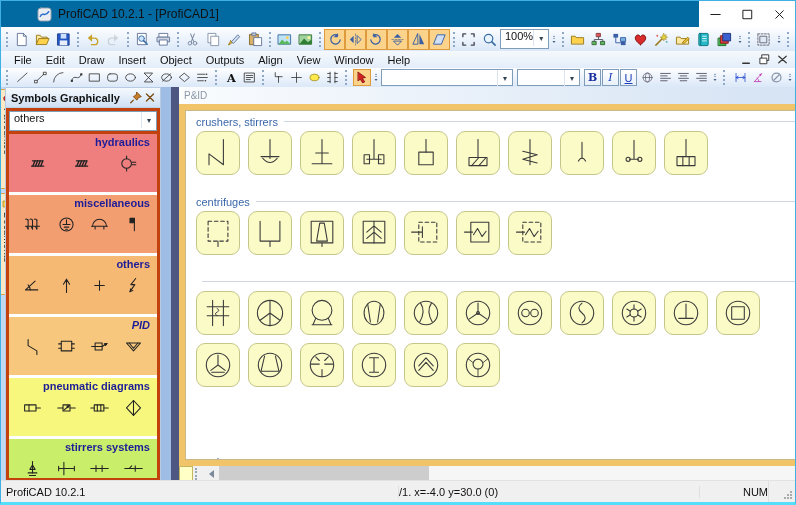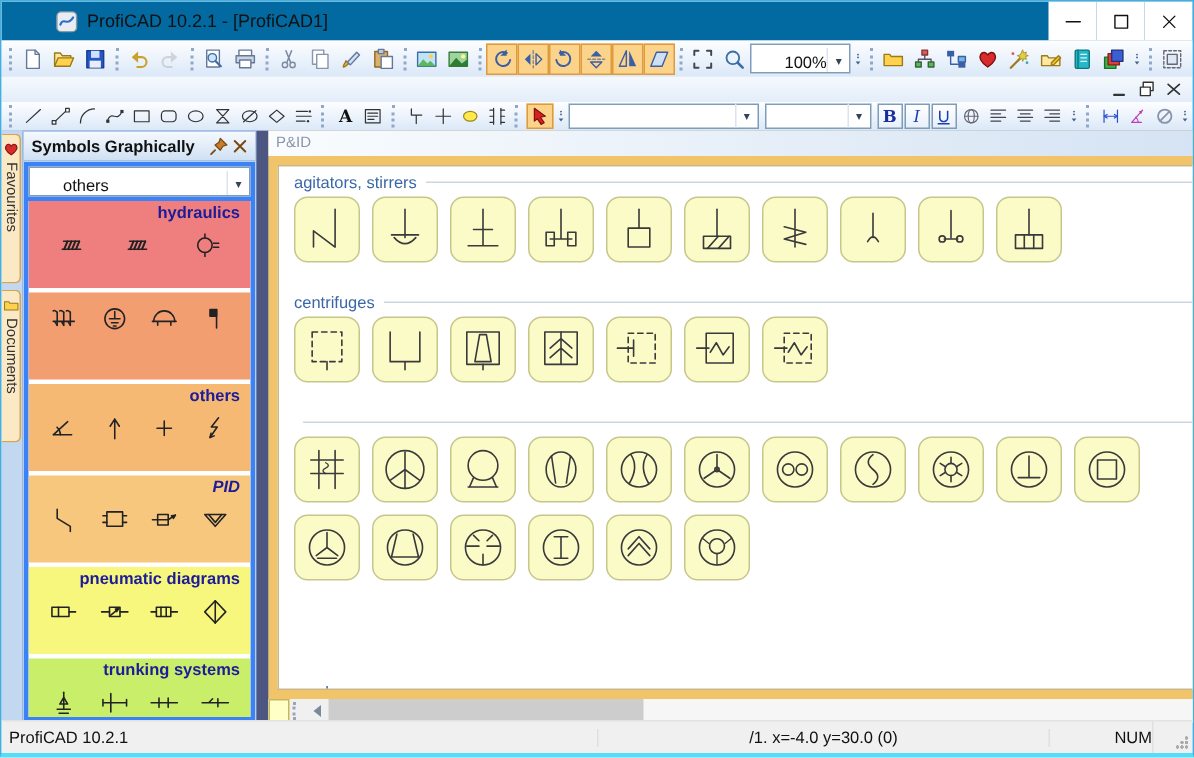--- a/index.html
+++ b/index.html
@@ -19,22 +19,22 @@
   .toolbar2{position:absolute;left:0;top:67px;right:0;height:19px;background:linear-gradient(#fdfeff,#dbe8f8);
             border-bottom:1px solid #c3d5ee;display:flex;align-items:center;padding-left:2px}
   .tgroup{display:flex;align-items:center}
   .grip{width:3px;height:15px;border-left:2px dotted #8fa8c8;margin:0 3px}
   .tbtn{width:21px;height:21px;display:flex;align-items:center;justify-content:center;background:transparent;
         border:1px solid transparent;padding:0;margin:0}
   .toolbar2 .tbtn{width:18px;height:17px}
   .toolbar2 .tbtn svg{width:13px;height:13px}
   .tbtn.orange{background:#fbd38b;border-color:#de9a3c}
   .tbtn.dis{opacity:.4;filter:grayscale(1)}
-  .combo{height:18px;background:#fff;border:1px solid #7f9db9;display:flex;align-items:flex-end;font-size:11px;
-         padding-left:22px;color:#111}
+  .combo{height:18px;background:#fff;border:1px solid #7f9db9;display:flex;align-items:flex-start;font-size:11px;
+         padding-left:4px;color:#111}
   .combo .carr{margin-left:auto;width:14px;height:16px;display:flex;align-items:center;justify-content:center;
          border-left:1px solid #dbe4f0;color:#345;font-size:8px}
   .ovf{width:10px;height:20px;display:flex;align-items:center;justify-content:center}
   .fmtbtn{width:17px;height:17px;border:1px solid #7f9db9;background:linear-gradient(#fff,#e8f0fa);margin-right:1px;
           display:flex;align-items:center;justify-content:center;font-size:11px;padding:0}
   .fb{font-family:"DejaVu Serif",serif;font-weight:bold;color:#1a2f9e}
   .fi{font-family:"DejaVu Serif",serif;font-style:italic;color:#1a3db8}
   .fu{text-decoration:underline;color:#1a3db8}
   
   .menubar{position:absolute;left:0;top:50px;right:0;height:17px;background:linear-gradient(#f5f9fd,#e3edf9);
@@ -42,21 +42,21 @@
   .mitem{padding:1px 7px;color:#111}
   .mdi{margin-left:auto;display:flex;gap:3px;padding-right:5px}
   .mdibtn{width:15px;height:13px;display:flex;align-items:center;justify-content:center;background:transparent;border:none;padding:0}
   
   .main{position:absolute;left:0;top:86px;width:796px;height:395px;background:#9fbce4;overflow:hidden}
   .tabstrip{position:absolute;left:0;top:0;width:14px;height:100%;background:#c2d7f0}
   .vtab{position:absolute;left:0;width:13px;border:1px solid #d9a44a;border-left:none;border-radius:0 4px 4px 0;
         background:#fbe9c6;display:flex;flex-direction:column;align-items:center;padding-top:4px;gap:3px;box-sizing:border-box}
   .vtab svg{width:11px;height:11px}
   .tlabel{writing-mode:vertical-rl;font-size:10px;color:#333}
-  .sidebar{position:absolute;left:14px;top:0;width:156px;height:100%;background:#3b82f6;display:flex;
+  .sidebar{position:absolute;left:4px;top:0;width:156px;height:100%;background:#c2410c;display:flex;
            flex-direction:column;box-sizing:border-box;border:1px solid #b8cbe4}
   .sbheader{height:19px;background:linear-gradient(#f5f9fe,#cfe0f3);display:flex;align-items:center;
             font-size:11px;font-weight:bold;color:#111;padding:0 3px;border-bottom:1px solid #bcd0e8;flex:0 0 auto}
   .sbtitle{margin-right:auto;padding-left:2px}
   .sbico{width:14px;height:13px;display:flex;align-items:center;justify-content:center;background:transparent;border:none;padding:0}
   .sbcombo{margin:3px;flex:0 0 18px}
   .sbbody{flex:1;margin:0 3px 3px;background:#fff;overflow:hidden;display:flex;flex-direction:column;gap:3px}
   .section{height:58px;flex:0 0 auto;padding:2px 7px;box-sizing:border-box}
   .stitle{text-align:right;font-weight:bold;font-size:11px;color:#1c1c99}
   .ssyms{display:flex;justify-content:space-around;align-items:center;margin-top:5px}
@@ -93,21 +93,21 @@
   .minipage{width:14px;background:#ffffc6;border:1px solid #c8b560;box-sizing:border-box}
   .hgrip{width:5px;border-left:2px dotted #9aa5b5;margin:2px 2px}
   .harr{width:15px;display:flex;align-items:center;justify-content:center;background:#f0f0f0;border:none;padding:0}
   .htrack{flex:1;display:flex;background:#f6f6f6}
   .hthumb{width:210px;background:#cdcdcd}
   .hpane{width:78px;background:#fff;border:1px solid #8aa0b8;box-sizing:border-box;margin-left:6px}
   
   .statusbar{position:absolute;left:0;bottom:0;right:0;height:21px;background:#f0f0f0;border-top:1px solid #e2e2e2;
              display:flex;align-items:center;font-size:11px;color:#111}
   .sp-app{flex:1;padding-left:5px}
-  .sp-coords{width:300px;text-align:center;border-left:1px solid #e0e0e0}
+  .sp-coords{width:300px;border-left:1px solid #e0e0e0}
   .sp-num{width:68px;text-align:right;border-left:1px solid #e0e0e0}
   .sp-end{width:26px;height:100%;border-left:1px solid #e0e0e0;position:relative}
   .gripdots{position:absolute;right:2px;bottom:2px;width:10px;height:10px;
             background:radial-gradient(circle at 8px 2px,#aaa 1px,transparent 1.3px),
                        radial-gradient(circle at 5px 5px,#aaa 1px,transparent 1.3px),
                        radial-gradient(circle at 8px 5px,#aaa 1px,transparent 1.3px),
                        radial-gradient(circle at 2px 8px,#aaa 1px,transparent 1.3px),
                        radial-gradient(circle at 5px 8px,#aaa 1px,transparent 1.3px),
                        radial-gradient(circle at 8px 8px,#aaa 1px,transparent 1.3px)}
 </style>
@@ -394,20 +394,32 @@
           <path d="M2.5 2v12" stroke="#556"></path>
           <rect x="4" y="3.5" width="9" height="3.5" fill="#ccd6e4" stroke="#556"></rect>
           <rect x="4" y="9" width="6" height="3.5" fill="#ccd6e4" stroke="#556"></rect>
         </svg>
       </button>
     </div>
 
 </div>
 
 <div class="menubar">
+  <div class="tgroup">
+      <span class="mitem">File</span>
+      <span class="mitem">Edit</span>
+      <span class="mitem">Draw</span>
+      <span class="mitem">Insert</span>
+      <span class="mitem">Object</span>
+      <span class="mitem">Outputs</span>
+      <span class="mitem">Align</span>
+      <span class="mitem">View</span>
+      <span class="mitem">Window</span>
+      <span class="mitem">Help</span>
+    </div>
   <div class="mdi">
     <button class="mdibtn">
         <svg viewBox="0 0 16 16" width="15" height="15" fill="none" stroke-linecap="round" stroke-linejoin="round">
           <path d="M4 12h7" stroke="#333" stroke-width="1.5"></path>
         </svg>
       </button>
     <button class="mdibtn">
         <svg viewBox="0 0 16 16" width="15" height="15" fill="none" stroke-linecap="round" stroke-linejoin="round">
           <rect x="5.5" y="3" width="7" height="6" fill="#fff" stroke="#333"></rect>
           <rect x="3.5" y="6.5" width="7" height="6" fill="#fff" stroke="#333"></rect>
@@ -684,20 +696,21 @@
             <span class="ssym">
               <svg viewBox="0 0 24 24" width="21" height="21" fill="none" stroke="#222" stroke-width="1.2" stroke-linecap="round" stroke-linejoin="round">
                 <circle cx="11" cy="12" r="5.5"></circle>
                 <path d="M11 3.5v3M11 17.5v3M17.5 10.5h4M17.5 13.5h4"></path>
               </svg>
             </span>
           </div>
         </div>
 
         <div class="section" style="background: rgb(242, 158, 113);">
+          <div class="stitle">miscellaneous</div>
           <div class="ssyms">
 
           <span class="ssym">
               <svg viewBox="0 0 24 24" width="21" height="21" fill="none" stroke="#222" stroke-width="1.2" stroke-linecap="round" stroke-linejoin="round">
                 <path d="M4 14h16"></path>
                 <path d="M7 7v10M12 7v10M17 7v10"></path>
                 <path d="M7 17l-1.5-2.5M12 17l-1.5-2.5M17 17l-1.5-2.5"></path>
                 <path d="M7 7q-2-2-3-1M12 7q-2-2-3-1M17 7q-2-2-3-1"></path>
               </svg>
             </span>
@@ -808,21 +821,21 @@
             <span class="ssym">
               <svg viewBox="0 0 24 24" width="21" height="21" fill="none" stroke="#222" stroke-width="1.2" stroke-linecap="round" stroke-linejoin="round">
                 <path d="M12 4l8 8.5-8 8.5-8-8.5z"></path>
                 <path d="M12 4v17"></path>
               </svg>
             </span>
           </div>
         </div>
 
         <div class="section" style="background: rgb(201, 238, 105);">
-          <div class="stitle">trunking systems</div>
+          <div class="stitle">stirrers systems</div>
           <div class="ssyms">
 
           <span class="ssym">
               <svg viewBox="0 0 24 24" width="21" height="21" fill="none" stroke="#222" stroke-width="1.2" stroke-linecap="round" stroke-linejoin="round">
                 <path d="M12 4v13"></path>
                 <path d="M12 8l-3 5h6z"></path>
                 <path d="M7 17h10M8.5 20h7"></path>
               </svg>
             </span>
             <span class="ssym">
@@ -854,21 +867,21 @@
           <svg viewBox="0 0 10 10" width="9" height="9">
             <path d="M1 1l8 8M9 1L1 9" stroke="#445" stroke-width="1.3"></path>
           </svg>
         </button>
     </div>
     <div class="docbody">
       <div class="canvas">
 
           <div class="group">
             <div class="gl">
-              <span class="glabel">agitators, stirrers</span>
+              <span class="glabel">crushers, stirrers</span>
               <span class="gline"></span>
             </div>
             <div class="tiles">
 
             <div class="tile">
                 <svg viewBox="0 0 40 40" width="36" height="36" fill="none" stroke="#3a3a3a" stroke-width="1.2" stroke-linecap="round" stroke-linejoin="round">
                   <path d="M26 5v17M10 33V21l16 12V21"></path>
                 </svg>
               </div>
               <div class="tile">

